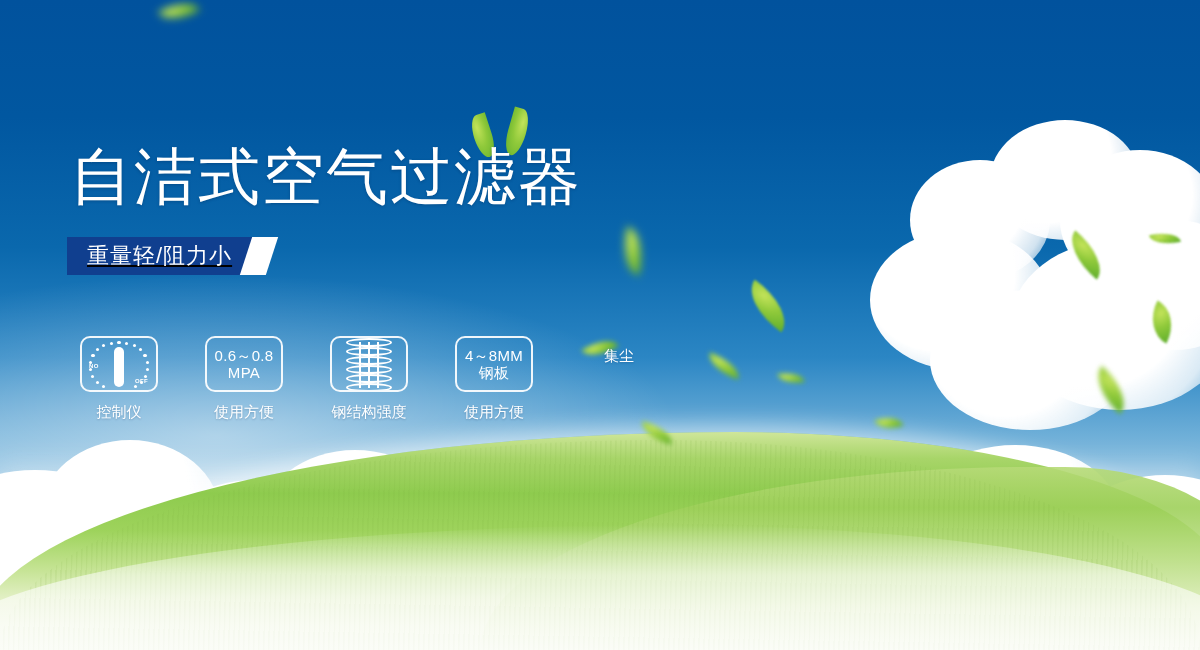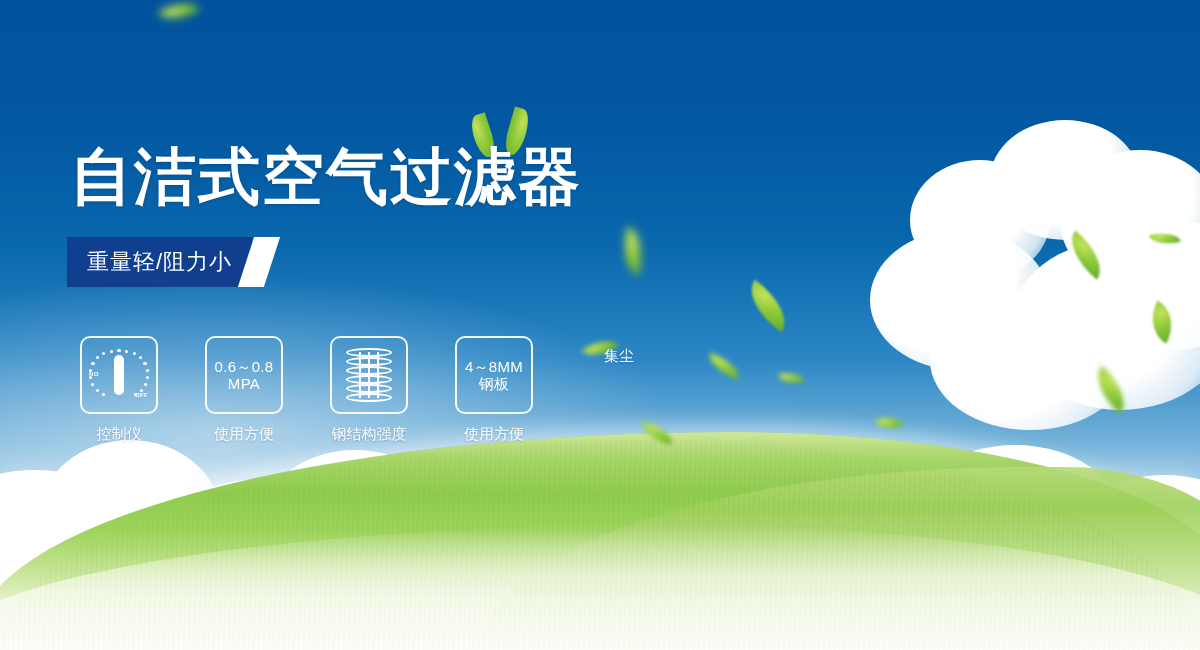--- a/index.html
+++ b/index.html
@@ -101,32 +101,32 @@
   .leaf.blur3{ filter:blur(4px); }
 
   
   .content{ position:absolute; left:0; top:0; width:100%; height:100%; }
 
   .title{
     position:absolute; left:70px; top:146px;
     font-size:62px; line-height:1;
     letter-spacing:2px;
     color:#ffffff;
-    font-weight:700;
+    font-weight:400;
     text-shadow:0 1px 3px rgba(0,30,70,.28);
     white-space:nowrap;
   }
 
   .sprout{ position:absolute; left:470px; top:108px; width:70px; height:56px; }
   .sprout .leaf{ border-radius:50% 0 50% 50%; }
 
   .subbar{
     position:absolute; left:67px; top:237px;
-    height:50px;
-    display:flex; align-items:stretch;
+    height:38px;
+    display:flex; align-items:stretch;text-decoration:underline;
   }
   .sub-a{
     background:#103f8f;
     display:flex; align-items:center;
     padding:0 20px 0 20px;
     font-size:22px; color:#ffffff; letter-spacing:1px;
     white-space:nowrap;
   }
   .sub-sep{
     width:26px;
@@ -143,21 +143,21 @@
     margin-left:-4px;
   }
 
   
   .features{
     position:absolute; left:80px; top:336px;
     display:flex; gap:47px;
   }
   .feature{ width:78px; display:flex; flex-direction:column; align-items:center; }
   .fbox{
-    width:78px; height:78px;
+    width:78px; height:56px;
     border:2px solid rgba(255,255,255,.92);
     border-radius:10px;
     display:flex; flex-direction:column;
     align-items:center; justify-content:center;
     color:#ffffff;
     position:relative;
     overflow:hidden;
   }
   .fbox .ftext{
     font-size:15px; line-height:1.15; text-align:center; letter-spacing:.3px;

